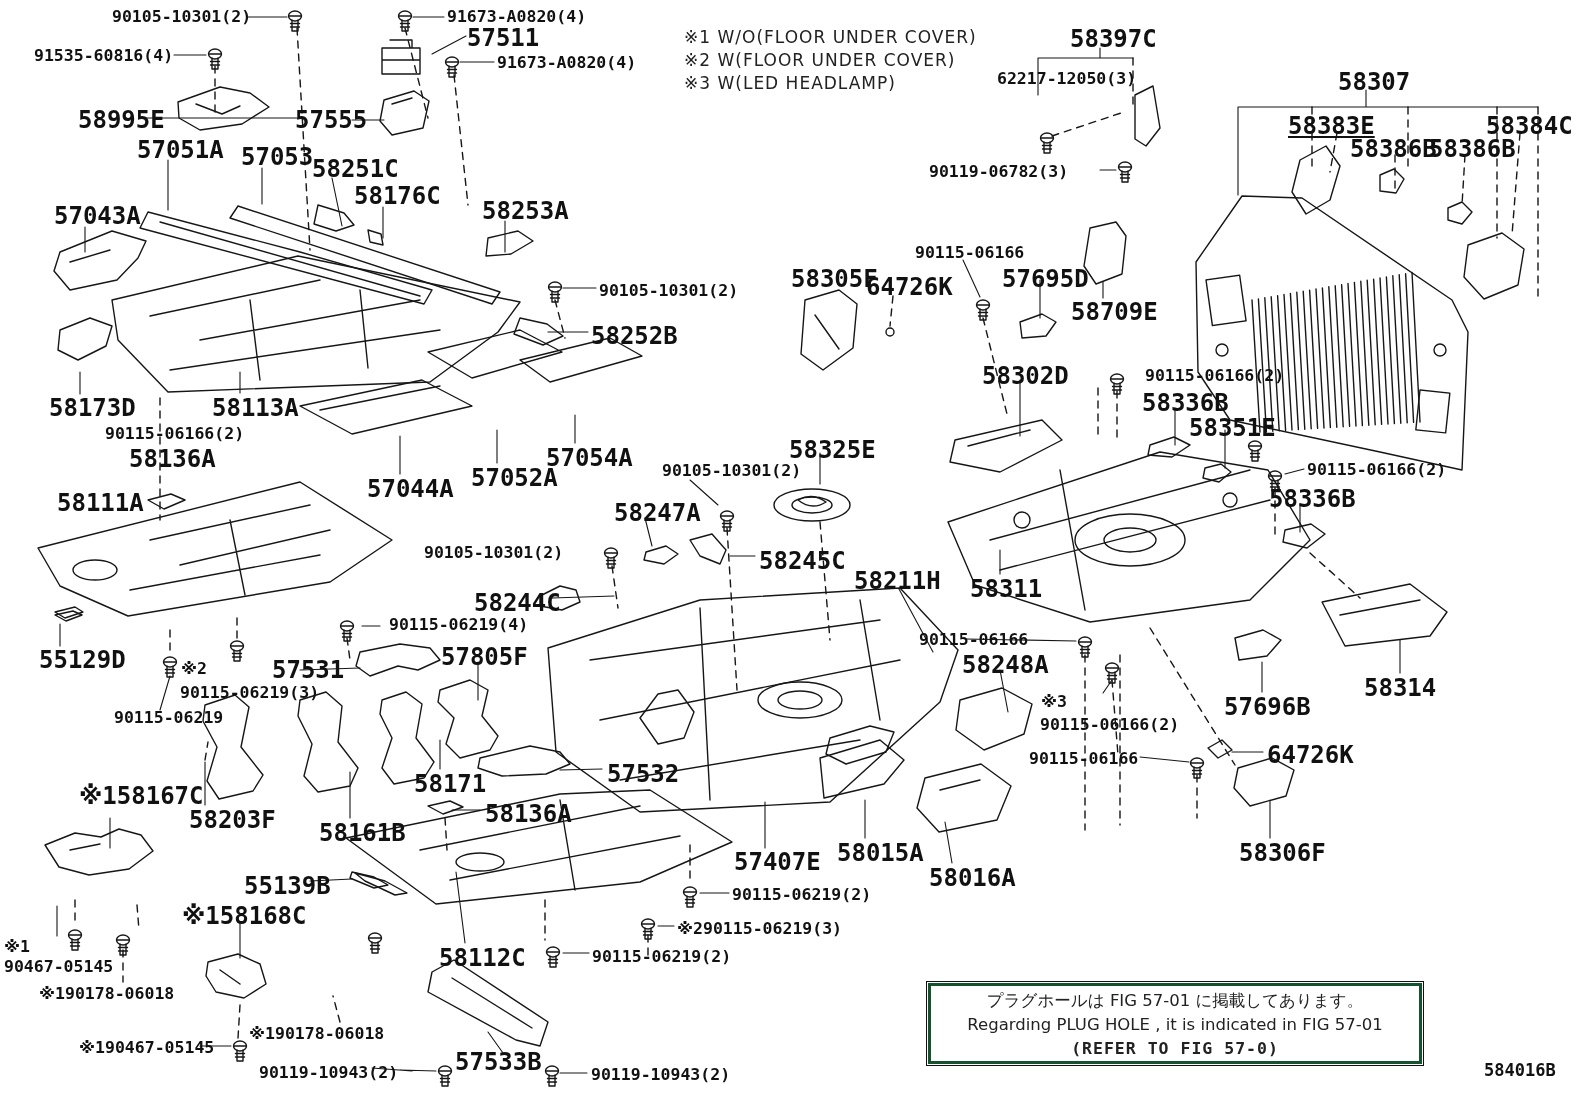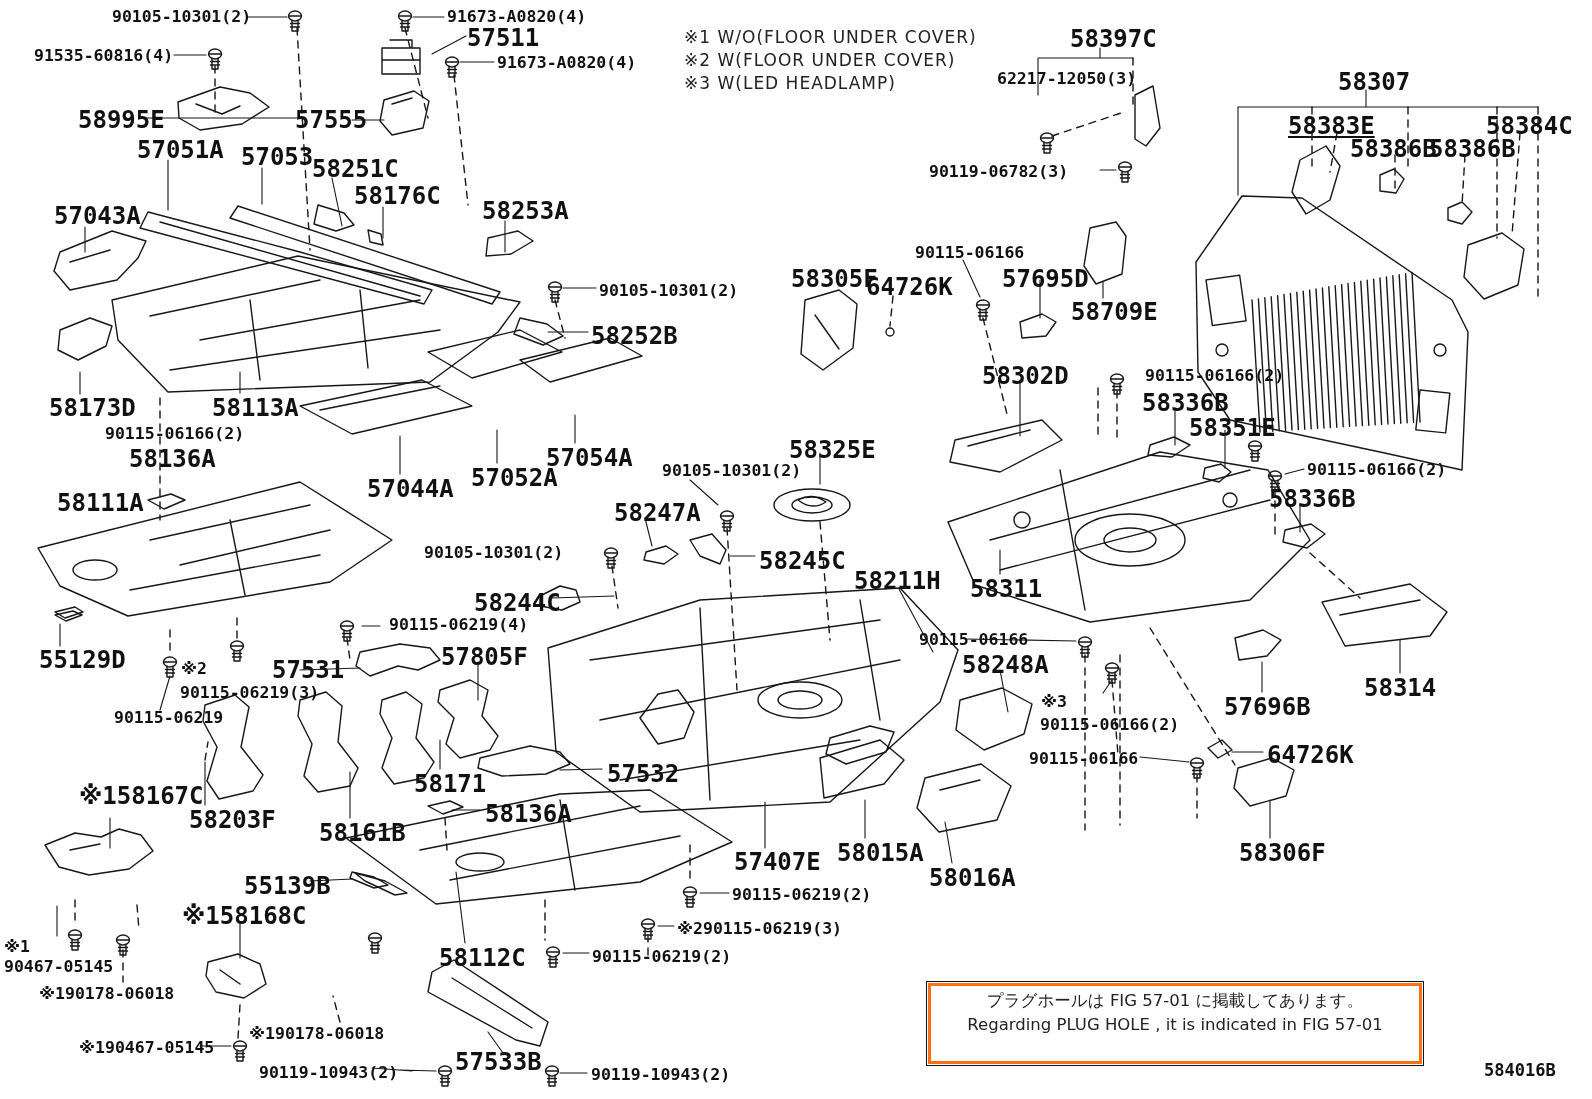--- a/index.html
+++ b/index.html
@@ -21,21 +21,21 @@
   }
   .lbl.lg{font-size:24px;letter-spacing:0px;}
   .lbl.sm{font-size:16.5px;letter-spacing:0px;}
   .notes{
     position:absolute;left:684px;top:26px;color:#222;
     font-family:"DejaVu Sans","Liberation Sans",sans-serif;
     font-size:17px;line-height:23px;letter-spacing:1px;font-weight:500;
   }
   .info-box{
     position:absolute;left:928px;top:983px;width:488px;height:72px;
-    border:3px solid #f97316;outline:1px solid #111;outline-offset:1px;
+    border:3px solid #14532d;outline:1px solid #111;outline-offset:1px;
     color:#222;text-align:center;
     font-family:"DejaVu Sans","Liberation Sans",sans-serif;
     font-size:16.5px;line-height:24px;padding-top:3px;
   }
   .info-box .ref{
     font-family:"DejaVu Sans Mono",monospace;font-weight:bold;letter-spacing:1px;
   }
   .fig-code{
     position:absolute;left:1484px;top:1060px;color:#111;
     font-size:17px;font-weight:bold;
@@ -358,17 +358,18 @@
 
   <div class="notes">
     <div>※1 W/O(FLOOR UNDER COVER)</div>
     <div>※2 W(FLOOR UNDER COVER)</div>
     <div>※3 W(LED HEADLAMP)</div>
   </div>
 
   <div class="info-box">
     <div>プラグホールは FIG 57-01 に掲載してあります。</div>
     <div>Regarding  PLUG  HOLE , it is indicated in FIG  57-01</div>
+    <div class="ref">(REFER TO FIG 57-0)</div>
   </div>
 
   <div class="fig-code">584016B</div>
 
 </div>
 
 </body></html>

